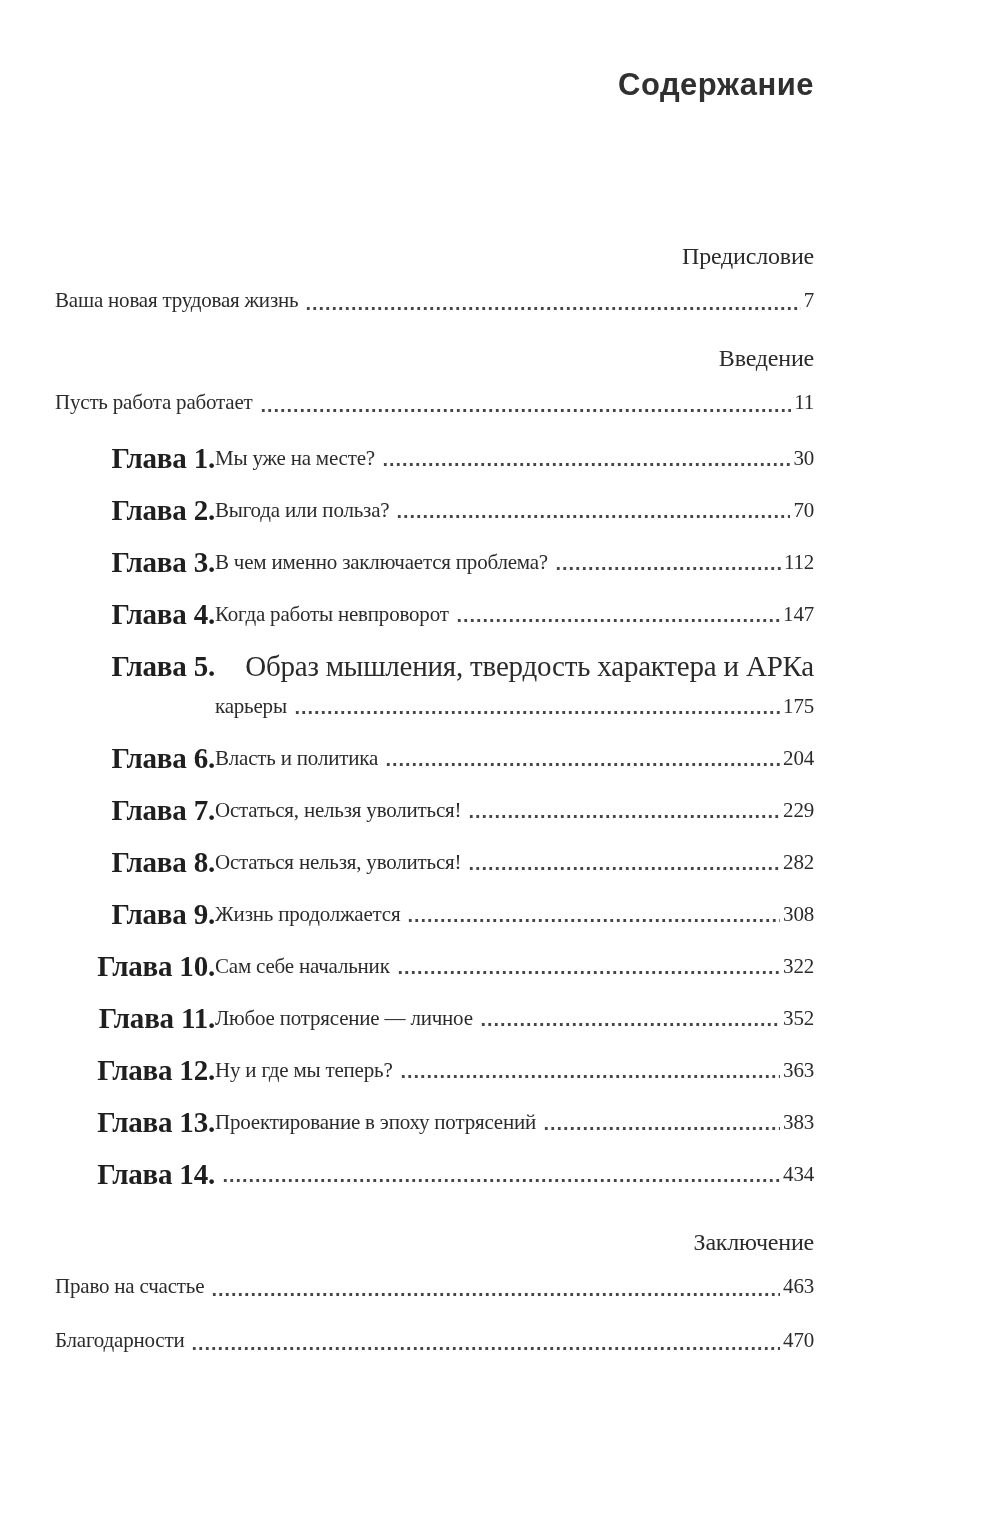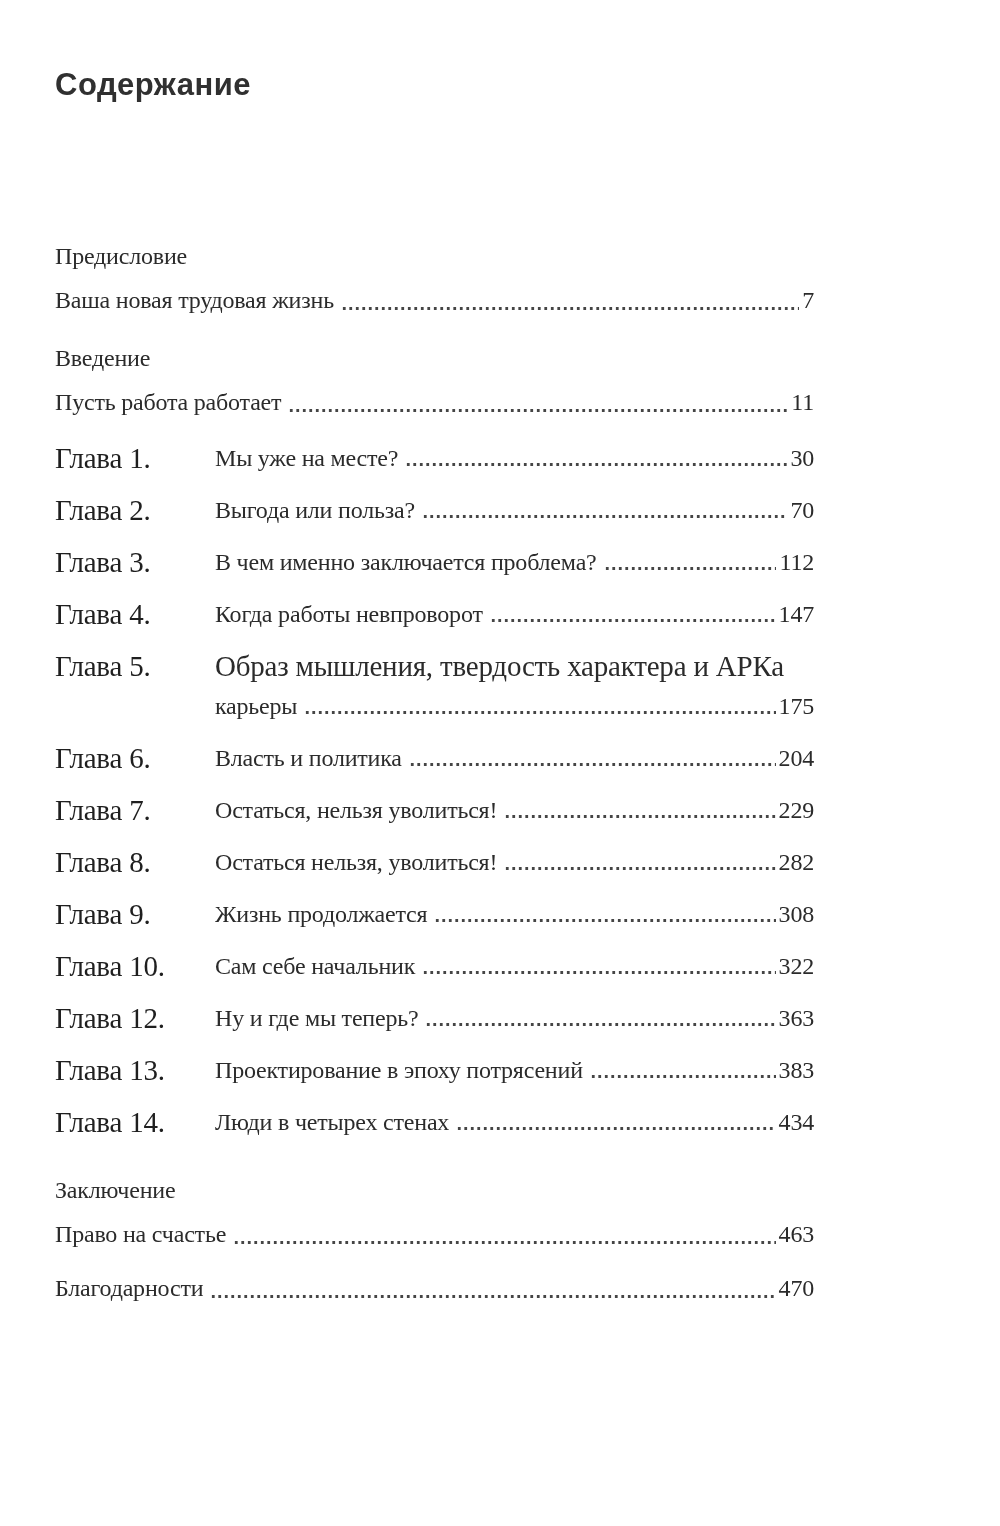--- a/index.html
+++ b/index.html
@@ -11,35 +11,36 @@
   html,body{margin:0;padding:0;background:var(--bg);}
   .page{
     width:872px;
     height:1526px;
     box-sizing:border-box;
     padding:68px 58px 30px 55px;
     background:var(--bg);
     font-family:"Liberation Serif", serif;
     color:var(--text);
     overflow:hidden;
+    text-align:right;
   }
   .page-title{
     font-family:"Liberation Sans", sans-serif;
     font-weight:700;
     font-size:31px;
     line-height:34px;
     letter-spacing:0.5px;
     color:#303030;
     margin:0 0 132px 0;
   }
   
   .line{
     display:flex;
     align-items:flex-end;
-    font-size:24px;
+    font-size:21px;
     line-height:44px;
   }
   .chapter .line{line-height:40px;}
   .t{white-space:nowrap;letter-spacing:-0.2px;}
   .pg{white-space:nowrap;letter-spacing:-0.2px;}
   .leader{
     flex:1 1 auto;
     height:9px;
     margin:0 3px 9px 7px;
     background-image:radial-gradient(circle, var(--dots) 1.4px, rgba(0,0,0,0) 1.6px);
@@ -60,21 +61,21 @@
   .chapter-list{margin-top:0;}
   .chapter{
     display:flex;
     margin-bottom:12px;
     font-size:29px;
     line-height:40px;
   }
   .ch-label{
     flex:0 0 160px;
     width:160px;
-    font-weight:400;
+    font-weight:700;
     color:var(--label);
     letter-spacing:-0.2px;
   }
   .ch-body{flex:1 1 auto;min-width:0;}
   .ch-line1{
     font-size:29px;
     line-height:40px;
     letter-spacing:-0.2px;
     white-space:nowrap;
   }
@@ -208,20 +209,31 @@
     <div class="ch-body">
 
       <div class="line">
         <span class="t">Сам себе начальник</span>
         <span class="leader"></span>
         <span class="pg">322</span>
       </div>
     </div>
   </div>
       <div class="chapter">
+    <div class="ch-label">Глава 11.</div>
+    <div class="ch-body">
+
+      <div class="line">
+        <span class="t">Любое потрясение — личное</span>
+        <span class="leader"></span>
+        <span class="pg">352</span>
+      </div>
+    </div>
+  </div>
+      <div class="chapter">
     <div class="ch-label">Глава 12.</div>
     <div class="ch-body">
 
       <div class="line">
         <span class="t">Ну и где мы теперь?</span>
         <span class="leader"></span>
         <span class="pg">363</span>
       </div>
     </div>
   </div>
@@ -234,21 +246,20 @@
         <span class="leader"></span>
         <span class="pg">383</span>
       </div>
     </div>
   </div>
       <div class="chapter">
     <div class="ch-label">Глава 14.</div>
     <div class="ch-body">
 
       <div class="line">
-        <span class="t">Люди в четырех стенах</span>
         <span class="leader"></span>
         <span class="pg">434</span>
       </div>
     </div>
   </div>
     </section>
   <section class="back-matter">
       <div class="fm-entry">
     <div class="heading">Заключение</div>
     <div class="line">

